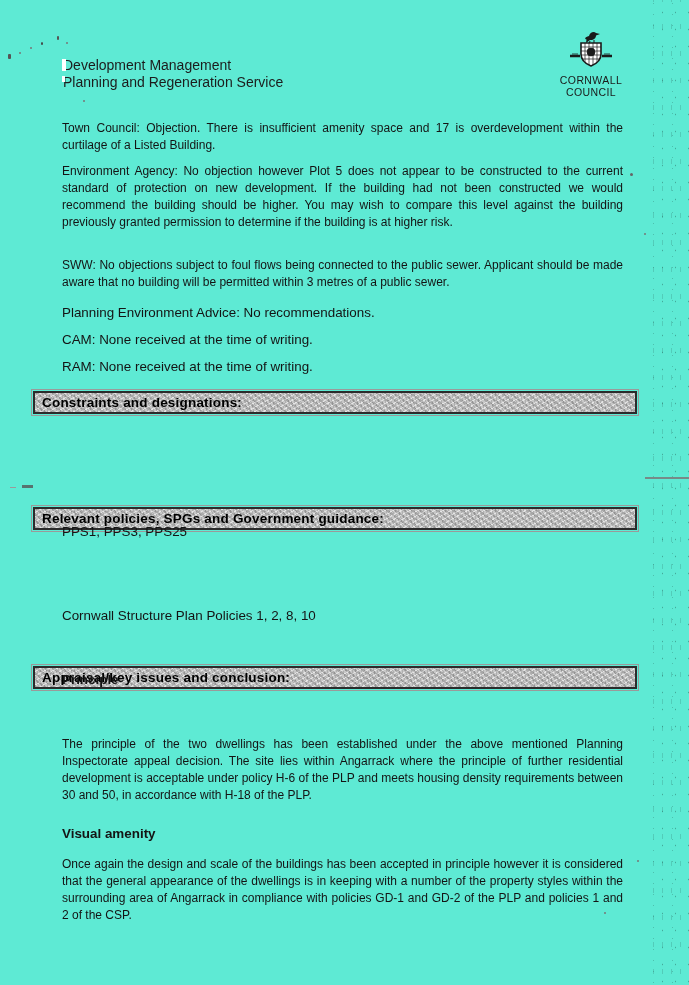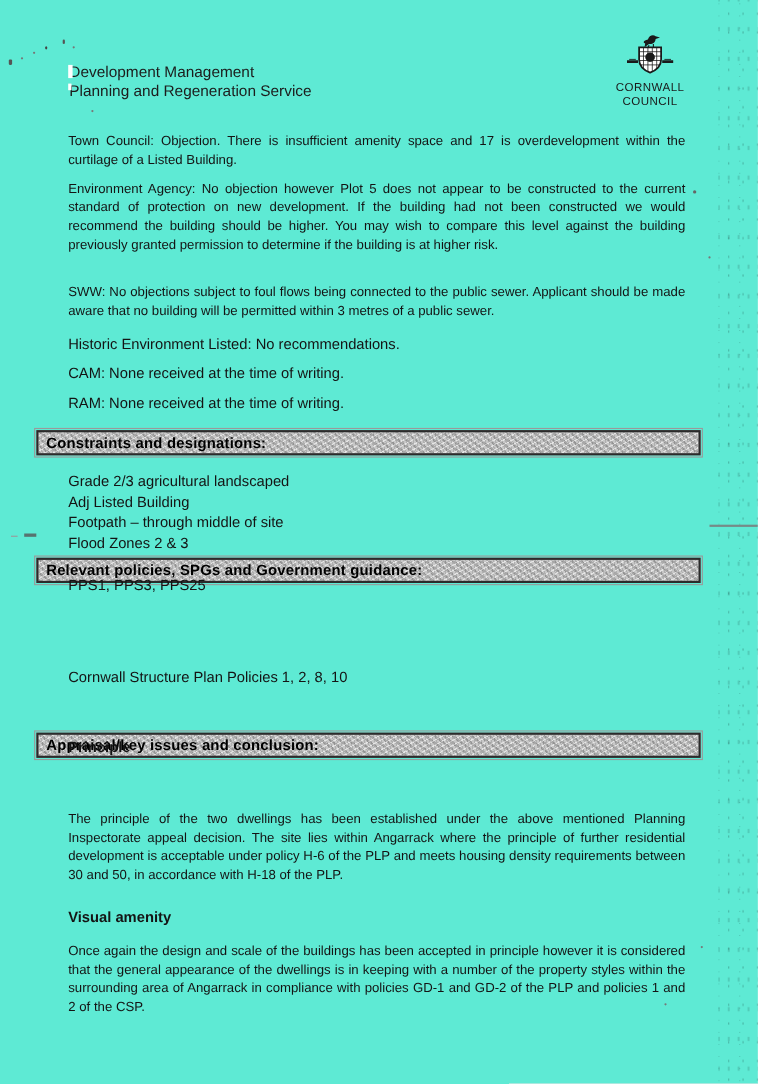--- a/index.html
+++ b/index.html
@@ -111,32 +111,26 @@
         <path d="M4 26 h6 M36 26 h6" stroke="#1a1a1a" stroke-width="0.8"></path>
       </svg>
     </span>
     <div class="logo-text">CORNWALL</div>
     <div class="logo-text">COUNCIL</div>
   </div>
 
   <div class="para" style="top:120px">Town Council: Objection.  There is insufficient amenity space and 17 is overdevelopment within the curtilage of a Listed Building.</div>
   <div class="para" style="top:163px">Environment Agency:  No objection however Plot 5 does not appear to be constructed to the current standard of protection on new development.  If the building had not been constructed we would recommend the building should be higher.  You may wish to compare this level against the building previously granted permission to determine if the building is at higher risk.</div>
   <div class="para" style="top:257px">SWW: No objections subject to foul flows being connected to the public sewer.  Applicant should be made aware that no building will be permitted within 3 metres of a public sewer.</div>
-  <div class="line" style="top:304px">Historic Environment Listed:  No recommendations.</div>
+  <div class="line" style="top:304px">Planning Environment Advice:  No recommendations.</div>
   <div class="line" style="top:358px">RAM: None received at the time of writing.</div>
   <div class="line" style="top:331px">CAM:  None received at the time of writing.</div>
 
   <div class="secbar" style="top:391px">
     <span>Constraints and designations:</span>
-  </div>
-  <div class="list" style="top:429px">
-    <div>Grade 2/3 agricultural landscaped</div>
-    <div>Adj Listed Building</div>
-    <div>Footpath – through middle of site</div>
-    <div>Flood Zones 2 &amp; 3</div>
   </div>
 
   <div class="secbar" style="top:507px">
     <span>Relevant policies, SPGs and Government guidance:</span>
   </div>
   <div class="line" style="top:523px">PPS1, PPS3, PPS25</div>
   <div class="line" style="top:607px">Cornwall Structure Plan Policies 1, 2, 8, 10</div>
 
   <div class="secbar" style="top:666px">
     <span>Appraisal/key issues and conclusion:</span>

